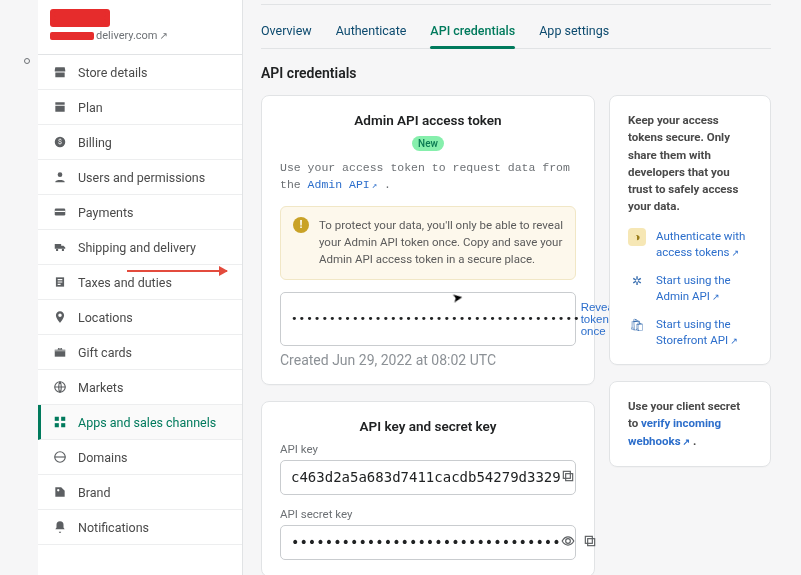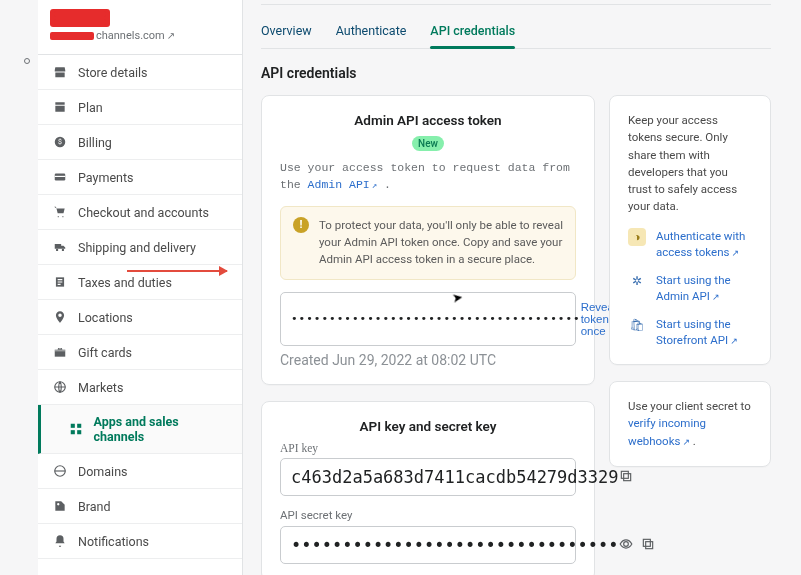--- a/index.html
+++ b/index.html
@@ -46,23 +46,23 @@
   .nav-item {
     display:flex; align-items:center; gap:10px;
     padding:9px 14px;
     border-bottom:1px solid #edeeef;
     color:#4a4a4a;
     cursor:pointer;
     font-size:12.5px;
   }
   .nav-item .icon { width:16px; height:16px; display:flex; align-items:center; justify-content:center; color:#5c5f62;}
   .nav-item.active{
-    color:#007a5c; font-weight:700;
+    color:#007a5c; font-weight:400;
     border-left:3px solid #007a5c;
-    padding-left:27px;
+    padding-left:11px;
     background:#fafafa;
   }
   .nav-item.active .icon{ color:#007a5c;}
   
   .main { flex:1; padding:4px 30px 0 18px; overflow:auto;}
   .breadcrumb-row{
     display:flex; align-items:center; justify-content: space-between;
     padding:4px 0 12px 0;
   }
   .bc-left{ display:flex; align-items:center; gap:10px;}
@@ -106,28 +106,28 @@
     display:flex;align-items:center;justify-content:center;font-size:11px;font-weight:700;flex-shrink:0;
   }
   .token-field{
     border:1px solid #c9cccf; border-radius:5px; padding:8px 10px; margin-top:12px;
     display:flex; align-items:center; justify-content:space-between; font-family:monospace;
     font-size:11px; letter-spacing:1px;
   }
   .reveal{ color:#2c6ecb; font-family:-apple-system,sans-serif; font-size:11.5px; letter-spacing:0; cursor:pointer;}
   .created{ font-size:14px; color:#8c9196; margin-top:6px;}
   .field-label{ font-size:11.5px; color:#6d7175; margin-top:12px; margin-bottom:4px;}
-  .field-label.first{ margin-top:8px;font-family:Liberation Serif, serif;}
+  .field-label.first{ margin-top:8px;}
   .text-field{
     border:1px solid #c9cccf; border-radius:5px; padding:8px 10px;
     display:flex; align-items:center; justify-content:space-between;
-    font-family:monospace; font-size:17px;
+    font-family:monospace; font-size:14px;
   }
   .field-actions{ display:flex; gap:8px; color:#5c5f62;}
-  .right-col .side-text{ font-size:11.5px; color:#4a4a4a; line-height:1.5;}
+  .right-col .side-text{ font-size:11.5px; color:#4a4a4a; line-height:1.5;font-weight:bold;}
   .res-list{ list-style:none; margin-top:12px; display:flex; flex-direction:column; gap:12px;}
   .res-item{ display:flex; gap:10px; align-items:flex-start;}
   .res-ico{
     width:18px;height:18px;border-radius:4px;display:flex;align-items:center;justify-content:center;
     font-size:12px;flex-shrink:0;
   }
   .ico-token{ background:#f6e7b5; color:#9a7d1a;}
   .ico-gear{ color:#3a6fb0;}
   .ico-cart{ color:#3a6fb0;}
   .res-link{ font-size:11.5px; color:#2c6ecb; line-height:1.4; text-decoration:none; word-break:break-word;}
@@ -147,21 +147,21 @@
 </head>
 <body>
 
 <div class="layout">
   <aside class="sidebar">
     <div class="side-bullet"></div>
     <div class="store-header">
       <div class="store-logo"></div>
       <div class="store-domain-row">
         <span class="redbar"></span>
-        <span>channels.com</span>
+        <span>delivery.com</span>
         <span class="ext-link-icon">↗</span>
       </div>
     </div>
     <ul class="nav-list">
       <li class="nav-item">
           <span class="icon">
             <svg viewBox="0 0 24 24">
               <path d="M3 9l1-5h16l1 5v2H3V9zm1 4h16v8H4v-8z"></path>
             </svg>
           </span>
@@ -180,33 +180,34 @@
             <svg viewBox="0 0 24 24">
               <circle cx="12" cy="12" r="9"></circle>
               <text x="12" y="16" text-anchor="middle" font-size="12" fill="#fff">$</text>
             </svg>
           </span>
           <span>Billing</span>
         </li>
       <li class="nav-item">
           <span class="icon">
             <svg viewBox="0 0 24 24">
+              <circle cx="12" cy="8" r="4"></circle>
+              <path d="M4 20c0-4 16-4 16 0v1H4z"></path>
+            </svg>
+          </span>
+          <span>Users and permissions</span>
+        </li>
+      <li class="nav-item">
+          <span class="icon">
+            <svg viewBox="0 0 24 24">
               <rect x="3" y="6" width="18" height="12" rx="2"></rect>
               <rect x="3" y="10" width="18" height="2" fill="#fff"></rect>
             </svg>
           </span>
           <span>Payments</span>
-        </li>
-      <li class="nav-item">
-          <span class="icon">
-            <svg viewBox="0 0 24 24">
-              <path d="M6 6h14l-2 8H8zM6 6L5 3H2m6 17a1 1 0 102 0 1 1 0 00-2 0zm8 0a1 1 0 102 0 1 1 0 00-2 0z"></path>
-            </svg>
-          </span>
-          <span>Checkout and accounts</span>
         </li>
       <li class="nav-item">
           <span class="icon">
             <svg viewBox="0 0 24 24">
               <path d="M3 7h11v8H3zM14 10h4l3 3v2h-7z"></path>
               <circle cx="7" cy="17" r="2"></circle>
               <circle cx="17" cy="17" r="2"></circle>
             </svg>
           </span>
           <span>Shipping and delivery</span>
@@ -288,20 +289,21 @@
     </ul>
   </aside>
 
   <main class="main">
     <hr class="hr">
 
     <div class="tabs">
       <div class="tab">Overview</div>
       <div class="tab">Authenticate</div>
       <div class="tab active">API credentials</div>
+      <div class="tab">App settings</div>
     </div>
 
     <div class="section-title">API credentials</div>
 
     <div class="cols">
       <div class="left-col">
 
         <div class="card">
           <h3>
             <span>Admin API access token</span>

